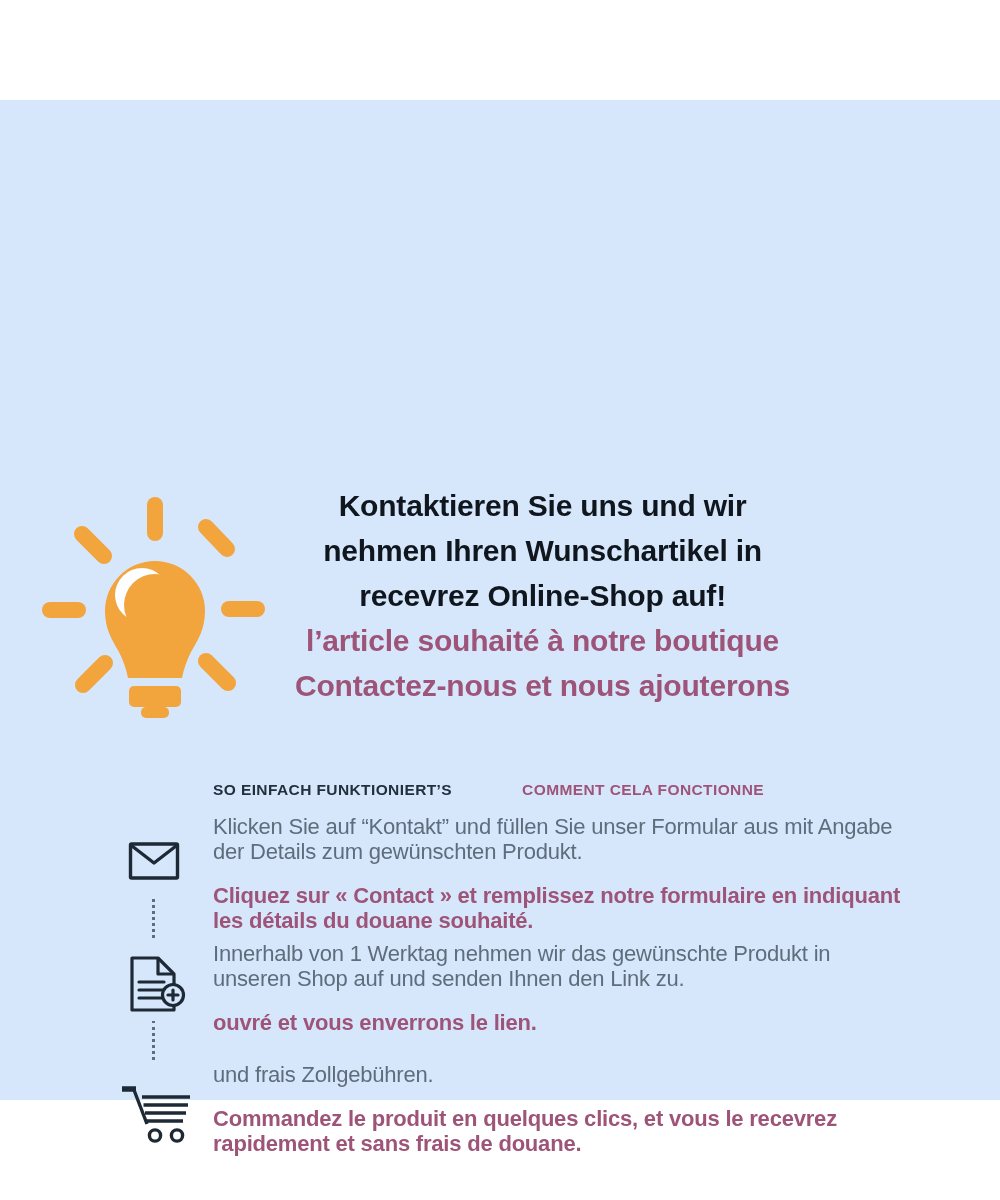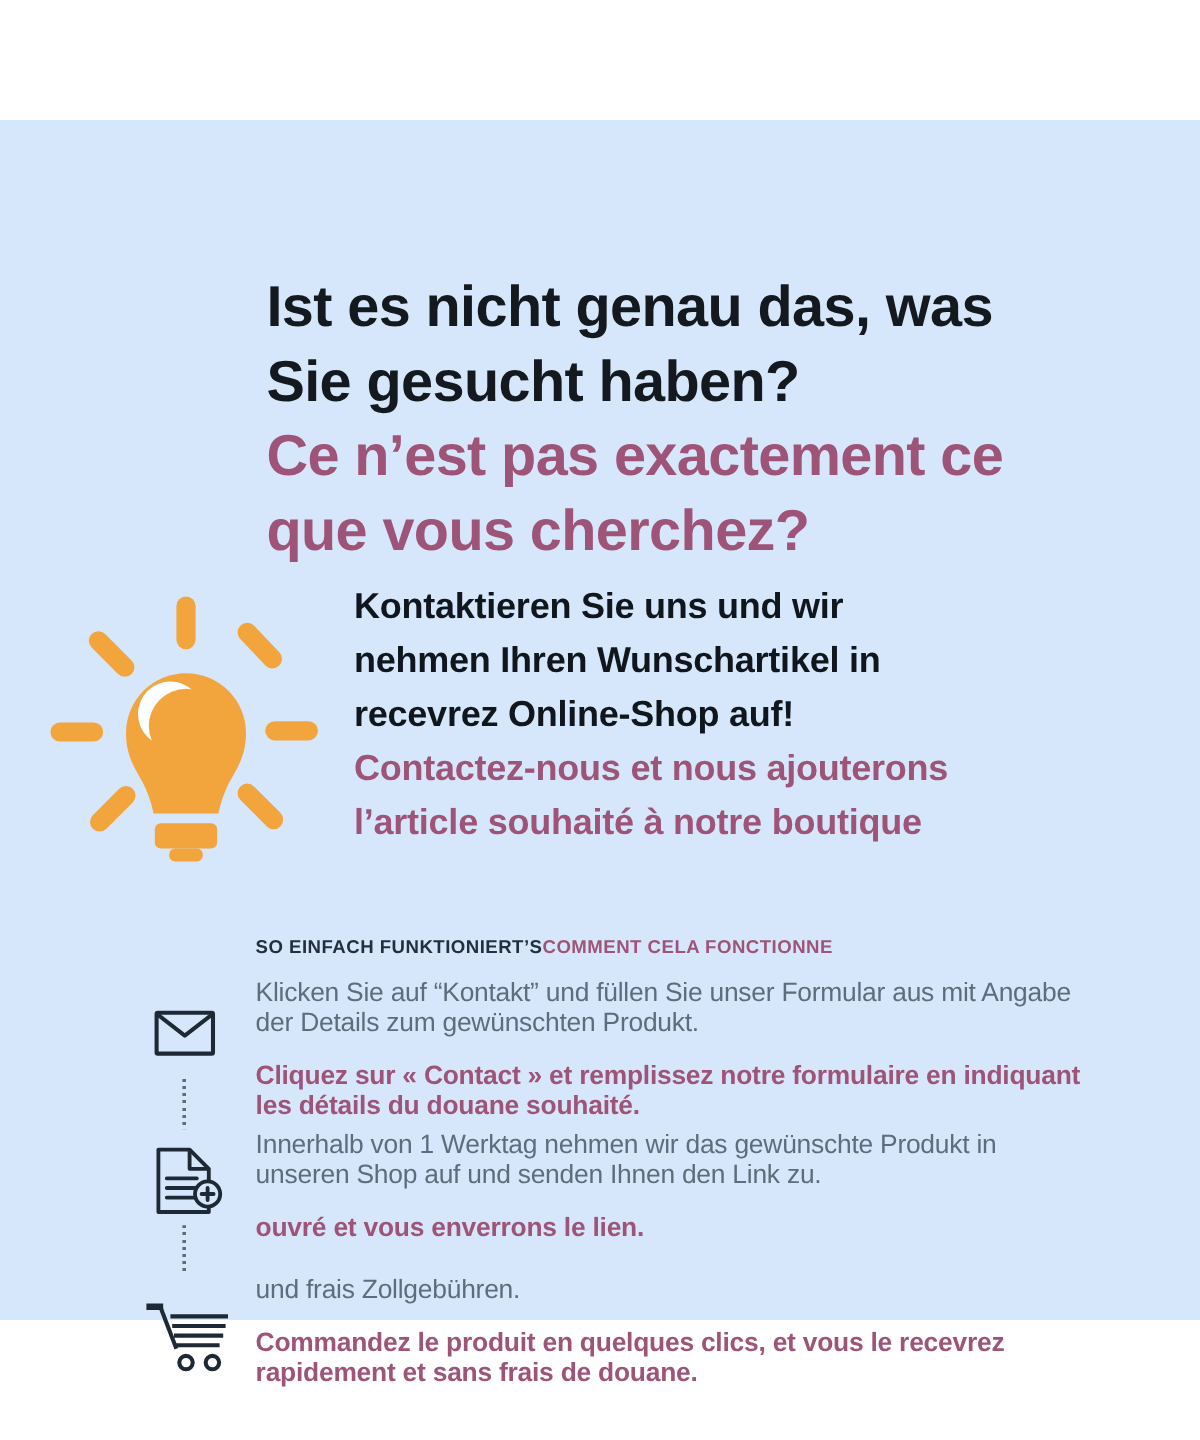--- a/index.html
+++ b/index.html
@@ -42,35 +42,37 @@
   }
 
   
   .intro {
     position: absolute;
     left: 295px; top: 383px;
     font-size: 30px;
     line-height: 45px;
     font-weight: 700;
     letter-spacing: -0.2px;
+    text-align: center;
   }
   .intro .de { color: #10161e; }
   .intro .fr { color: #9d5478; }
 
   
   .labels {
     position: absolute;
     left: 213px; top: 681px;
     font-size: 15.5px;
     font-weight: 700;
     letter-spacing: 0.4px;
     display: flex;
+    gap: 22px;
   }
   .labels .de { color: #22303d; }
-  .labels .fr { color: #9d5478; }
+  .labels .fr { color: #9d5478; margin-left: 48px; }
 
   
   .step-text {
     position: absolute;
     left: 213px;
     font-size: 22px;
     line-height: 25px;
     letter-spacing: -0.2px;
   }
   .step-text .de { color: #5d6d7c; font-weight: 400; }
@@ -90,26 +92,20 @@
   }
   .dots1 { top: 799px; }
   .dots2 { top: 921px; }
 </style>
 </head>
 <body>
 
 <div class="canvas">
   <div class="panel">
 
-    <div class="heading">
-      <div class="line de">Ist es nicht genau das, was</div>
-      <div class="line de">Sie gesucht haben?</div>
-      <div class="line fr">Ce n’est pas exactement ce</div>
-      <div class="line fr">que vous cherchez?</div>
-    </div>
 
     <div class="bulb-wrap">
       <svg width="228" height="232" viewBox="0 0 228 232">
         <g stroke="#f2a43d" stroke-width="16" stroke-linecap="round">
           <line x1="117" y1="12" x2="117" y2="40"></line>
           <line x1="44" y1="41" x2="66" y2="63"></line>
           <line x1="168" y1="34" x2="189" y2="56"></line>
           <line x1="12" y1="117" x2="40" y2="117"></line>
           <line x1="191" y1="116" x2="219" y2="116"></line>
           <line x1="45" y1="192" x2="67" y2="170"></line>
@@ -120,22 +116,22 @@
         <circle cx="117" cy="112" r="31" fill="#f2a43d"></circle>
         <rect x="91" y="193" width="52" height="21" rx="5" fill="#f2a43d"></rect>
         <rect x="103" y="214" width="28" height="11" rx="5" fill="#f2a43d"></rect>
       </svg>
     </div>
 
     <div class="intro">
       <div class="line de">Kontaktieren Sie uns und wir</div>
       <div class="line de">nehmen Ihren Wunschartikel in</div>
       <div class="line de">recevrez Online-Shop auf!</div>
+      <div class="line fr">l’article souhaité à notre boutique</div>
       <div class="line fr">Contactez-nous et nous ajouterons</div>
-      <div class="line fr">l’article souhaité à notre boutique</div>
     </div>
 
     <div class="labels">
       <span class="de">SO EINFACH FUNKTIONIERT’S</span>
       <span class="fr">COMMENT CELA FONCTIONNE</span>
     </div>
 
     <div class="icon-abs" style="left:128px; top:741px;">
       <svg width="52" height="40" viewBox="0 0 52 40" fill="none" stroke="#1d2935" stroke-width="3.4">
         <rect x="2.5" y="3" width="47" height="34" rx="1"></rect>

